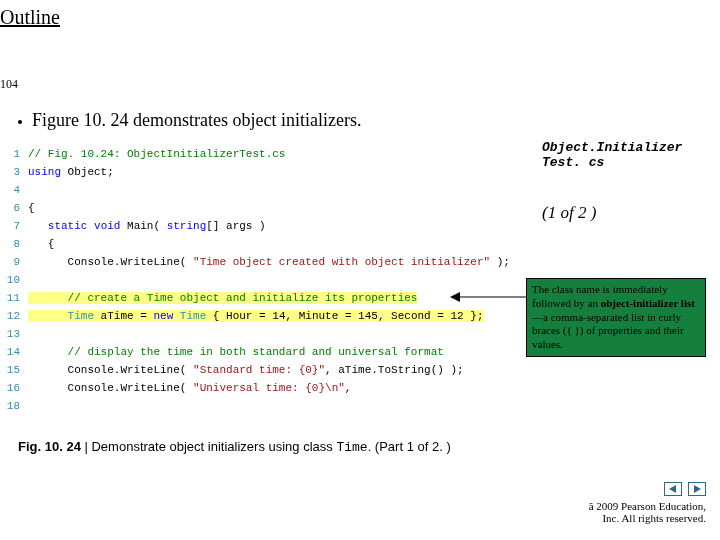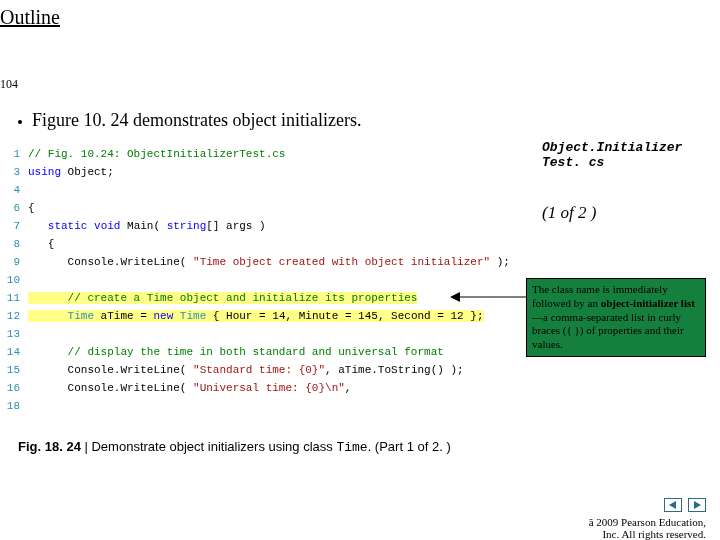--- a/index.html
+++ b/index.html
@@ -109,21 +109,21 @@
   .fig-caption {
     padding: 24px 0 0 18px;
     font-size: 13px;
     font-family: Arial, sans-serif;
   }
   .fig-caption .fb { font-weight: bold; }
   .fig-caption .mono { font-family: "Courier New", monospace; font-size: 13px; }
   .footer {
     position: absolute;
     right: 14px;
-    bottom: 0;
+    bottom: 16px;
     text-align: right;
     font-size: 11px;
   }
   .nav {
     display: flex;
     justify-content: flex-end;
     gap: 6px;
     margin-bottom: 4px;
   }
   .nav-btn {
@@ -178,21 +178,21 @@
 <svg class="arrow" viewBox="0 0 102 14">
   <line x1="102" y1="7" x2="8" y2="7" stroke="#000" stroke-width="1.2"></line>
   <polygon points="0,7 10,2 10,12" fill="#000"></polygon>
 </svg>
 
 <div class="callout">
   <span>The class name is immediately followed by an </span><span class="bold">object-initializer list</span><span>—a comma-separated list in curly braces ({ }) of properties and their values.</span>
 </div>
 
 <div class="fig-caption">
-  <span class="fb">Fig. 18. 24 </span><span>| </span><span>Demonstrate object initializers using class </span><span class="mono">Time</span><span>. (Part 1 of 2. )</span>
+  <span class="fb">Fig. 10. 24 </span><span>| </span><span>Demonstrate object initializers using class </span><span class="mono">Time</span><span>. (Part 1 of 2. )</span>
 </div>
 
 <div class="footer">
   <div class="nav">
     <div class="nav-btn">
       <svg width="10" height="10" viewBox="0 0 10 10">
           <polygon points="8,1 8,9 1,5" fill="#2e6a86"></polygon>
         </svg>
     </div>
     <div class="nav-btn">

